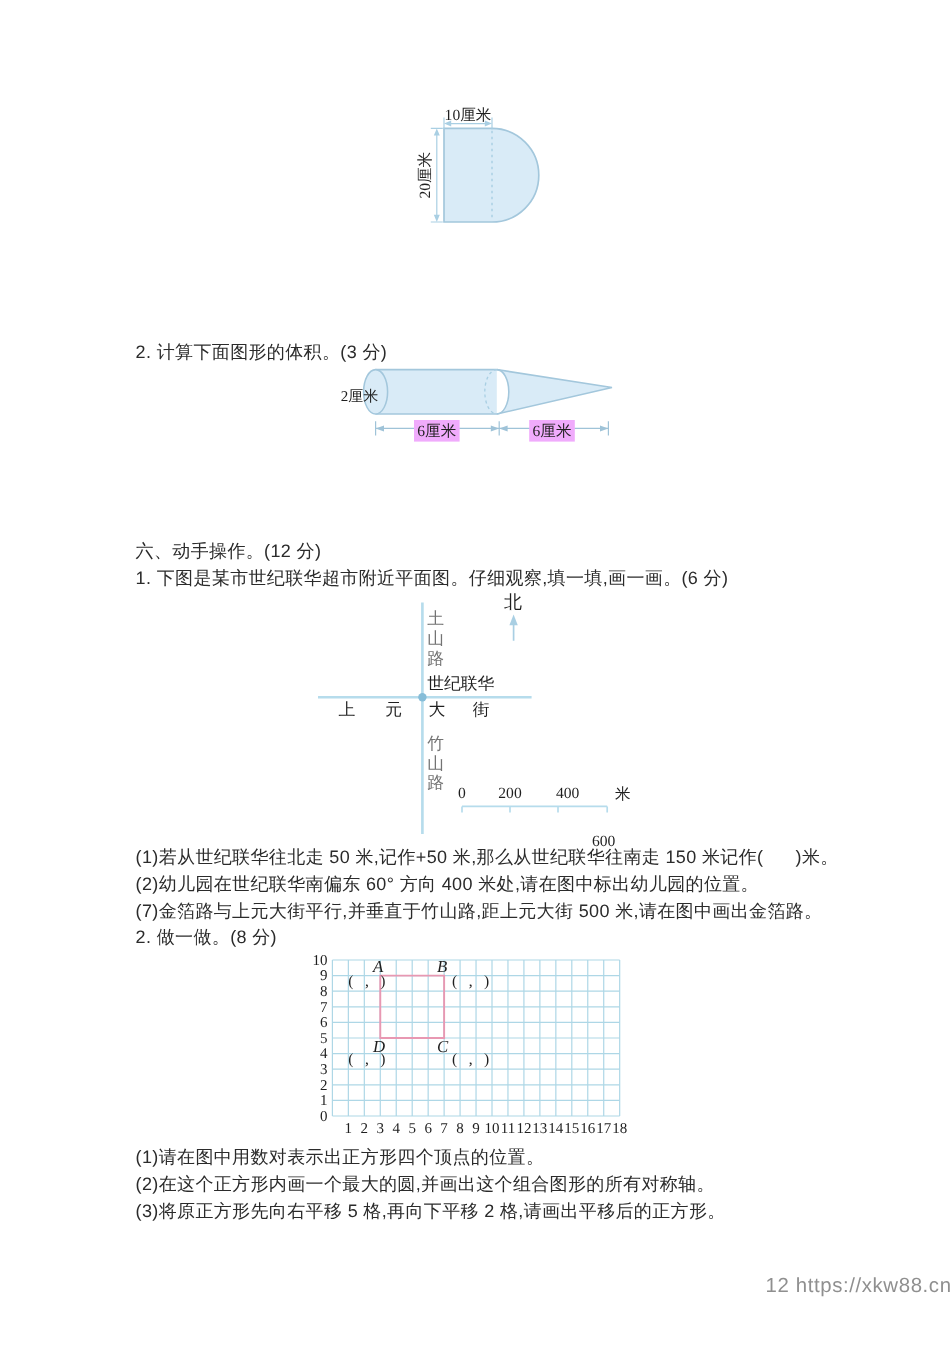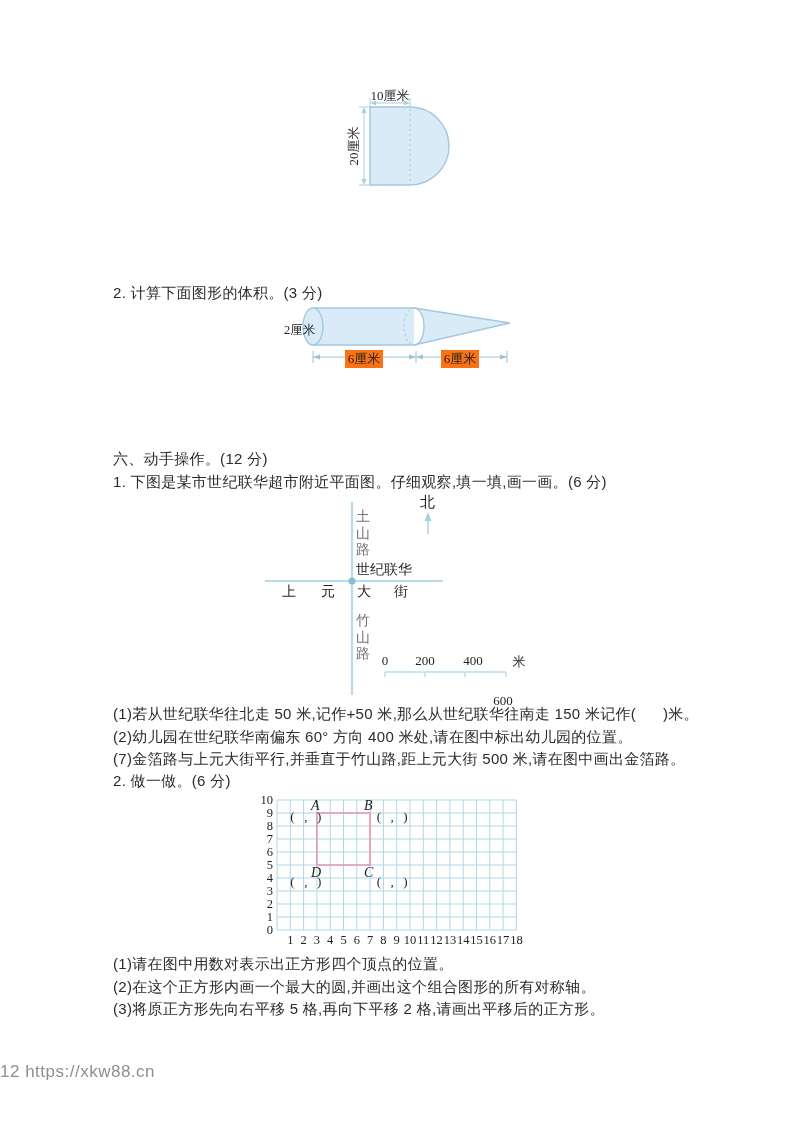--- a/index.html
+++ b/index.html
@@ -21,23 +21,23 @@
     position:absolute; font-size:14px; color:#1f1f1f; white-space:nowrap;
     font-family:"Liberation Serif","DejaVu Serif",serif;
   }
   .vroad {
     position:absolute; width:16px; line-height:16.5px; font-size:14px;
     word-break:break-all; text-align:center; color:#737373;
     font-family:"Liberation Serif","DejaVu Serif",serif;
   }
   .scale-tick-label { position:absolute; font-size:13px; text-align:center; width:30px;
     font-family:"Liberation Serif","DejaVu Serif",serif; color:#1f1f1f; }
-  .dim-badge { background:#f97316; text-align:center; }
+  .dim-badge { background:#f0abfc; text-align:center; }
   .footer {
-    position:absolute; left:0; width:793px; top:1062px; text-align:left;
+    position:absolute; left:0; width:793px; top:1062px; text-align:right;
     font-size:17px; color:#8f8f8f; letter-spacing:0.5px;
   }
   svg text.tick { font-family:"Liberation Serif","DejaVu Serif",serif; font-size:12.5px; fill:#1f1f1f; }
   svg text.vertex { font-family:"Liberation Serif","DejaVu Serif",serif; font-size:14px; font-style:italic; fill:#1f1f1f; }
   svg text.paren { font-family:"Liberation Serif","DejaVu Serif",serif; font-size:13px; fill:#1f1f1f; letter-spacing:1px; }
 </style>
 </head>
 <body>
 
 <div class="abs" style="left:328px; top:85px; width:150px; height:112px;">
@@ -125,21 +125,21 @@
   <div class="scale-tick-label" style="left:155px; top:163px;">200</div>
   <div class="scale-tick-label" style="left:203px; top:163px;">400</div>
   <div class="scale-tick-label" style="left:233px; top:163px;margin-top:40px;">600</div>
   <div class="scale-tick-label" style="left:256px; top:163px; width:16px;">米</div>
 </div>
 
 <div class="tline" style="top:705px;">(1)若从世纪联华往北走 50 米,记作+50 米,那么从世纪联华往南走 150 米记作(&nbsp;&nbsp;&nbsp;&nbsp;&nbsp;&nbsp;)米。</div>
 <div class="tline" style="top:728px;">(2)幼儿园在世纪联华南偏东 60° 方向 400 米处,请在图中标出幼儿园的位置。</div>
 <div class="tline" style="top:750px;">(7)金箔路与上元大街平行,并垂直于竹山路,距上元大街 500 米,请在图中画出金箔路。</div>
 
-<div class="tline" style="top:772px;">2. 做一做。(6 分)</div>
+<div class="tline" style="top:772px;">2. 做一做。(8 分)</div>
 
 <div class="abs" style="left:253px; top:795px; width:290px; height:158px;">
   <svg width="290" height="158">
       <line x1="24" y1="5" x2="24" y2="135" stroke="#aed7e6" stroke-width="1"></line>
       <line x1="37.3" y1="5" x2="37.3" y2="135" stroke="#aed7e6" stroke-width="1"></line>
       <line x1="50.6" y1="5" x2="50.6" y2="135" stroke="#aed7e6" stroke-width="1"></line>
       <line x1="63.900000000000006" y1="5" x2="63.900000000000006" y2="135" stroke="#aed7e6" stroke-width="1"></line>
       <line x1="77.2" y1="5" x2="77.2" y2="135" stroke="#aed7e6" stroke-width="1"></line>
       <line x1="90.5" y1="5" x2="90.5" y2="135" stroke="#aed7e6" stroke-width="1"></line>
       <line x1="103.80000000000001" y1="5" x2="103.80000000000001" y2="135" stroke="#aed7e6" stroke-width="1"></line>

